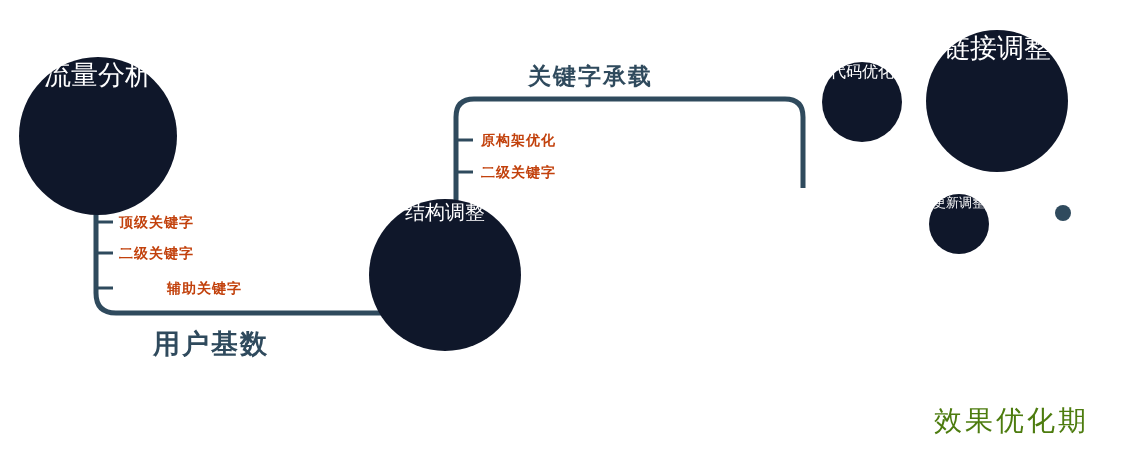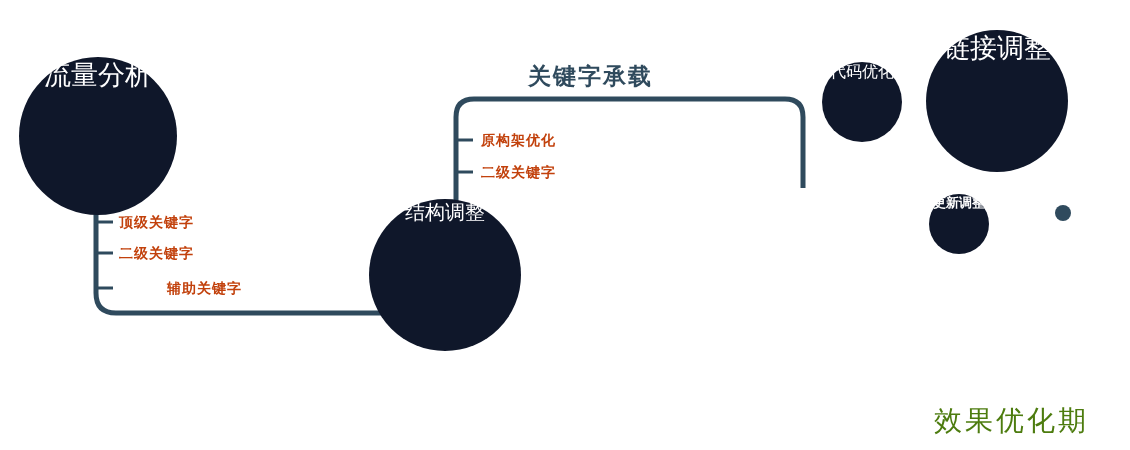--- a/index.html
+++ b/index.html
@@ -34,21 +34,21 @@
     display: flex;
     flex-direction: row;
     justify-content: center;
     text-align: center;
   }
   .node-traffic  { left: 19px;  top: 57px;  width: 158px; height: 158px; font-size: 27px; }
   .node-structure{ left: 369px; top: 199px; width: 152px; height: 152px; font-size: 20px; }
   .node-tracking { left: 765px; top: 182px; width: 112px; height: 112px; font-size: 25px; line-height: 1.25; }
   .node-code     { left: 822px; top: 62px;  width: 80px;  height: 80px;  font-size: 16px; line-height: 1.3; }
   .node-link     { left: 926px; top: 30px;  width: 142px; height: 142px; font-size: 27px; line-height: 1.3; }
-  .node-update   { left: 929px; top: 194px; width: 60px;  height: 60px;  font-size: 13px; font-weight: bold; line-height: 1.35; }
+  .node-update   { left: 929px; top: 194px; width: 60px;  height: 60px;  font-size: 13px; font-weight: normal; line-height: 1.35; }
   .node-report   { left: 929px; top: 259px; width: 115px; height: 115px; font-size: 26px; line-height: 1.3; }
   .dot {
     position: absolute;
     left: 1055px; top: 205px;
     width: 16px; height: 16px;
     border-radius: 50%;
     background: #2f4a5d;
   }
   .edge-label {
     position: absolute;
@@ -112,20 +112,21 @@
   </div>
 
   <div class="node node-update">
     <span>更新</span>
     <span>调整</span>
   </div>
 
   <div class="dot"></div>
 
 
+  <span class="edge-label label-user-base">用户基数</span>
   <span class="edge-label label-keyword">关键字承载</span>
 
   <span class="branch b-t1">顶级关键字</span>
   <span class="branch b-t2">二级关键字</span>
   <span class="branch b-t3">辅助关键字</span>
   <span class="branch b-s1">原构架优化</span>
   <span class="branch b-s2">二级关键字</span>
 
   <span class="caption">效果优化期</span>
 

